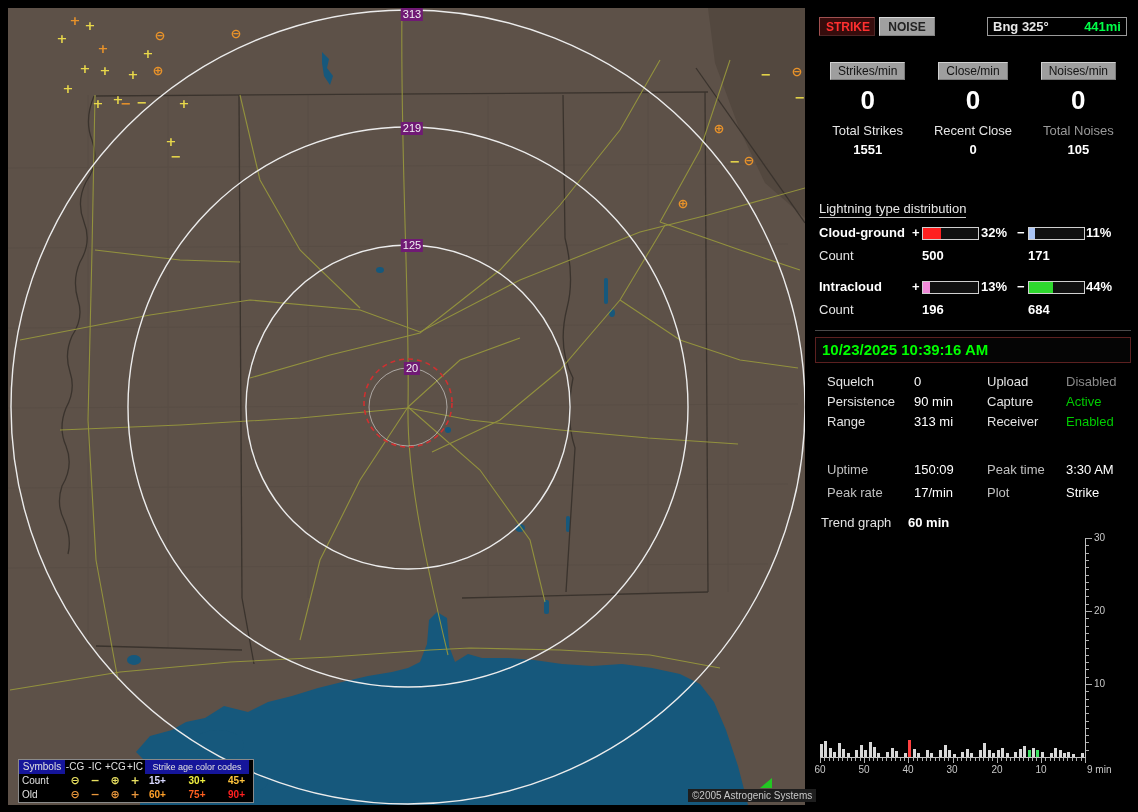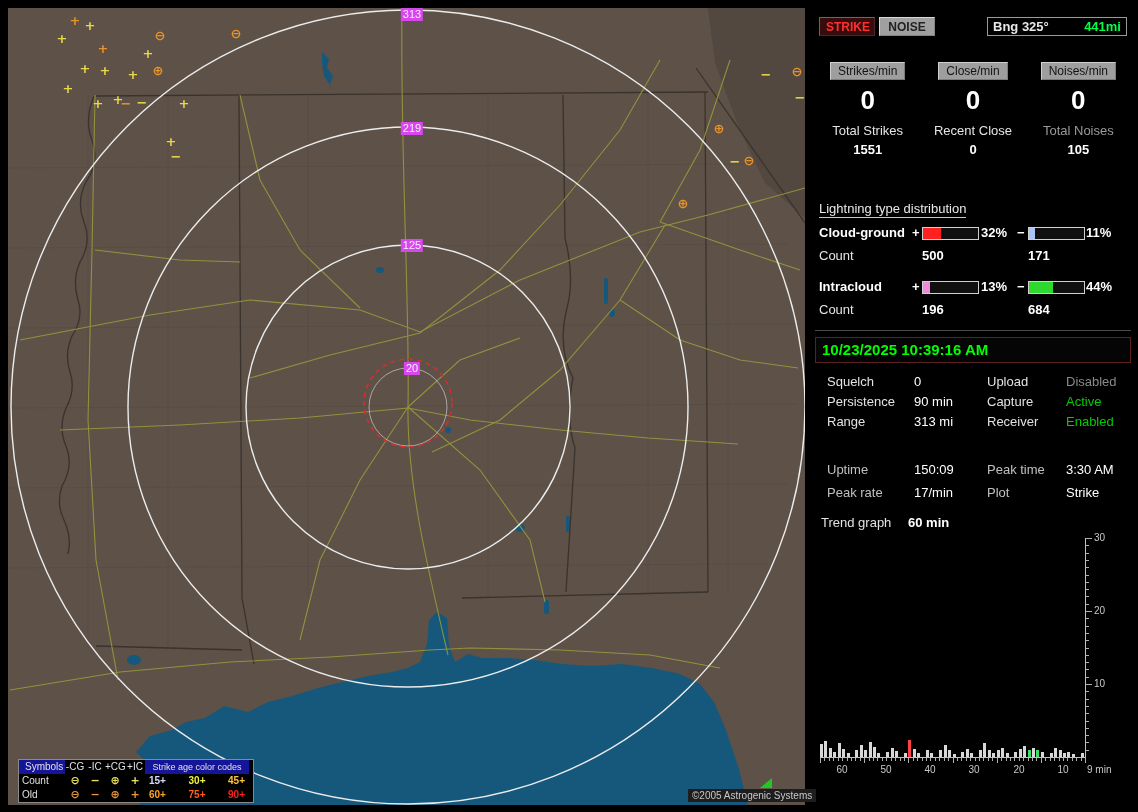--- a/index.html
+++ b/index.html
@@ -3,27 +3,27 @@
 <meta charset="utf-8">
 <style>
   html,body{margin:0;padding:0;background:#000;}
   #app{position:relative;width:1138px;height:812px;background:#000;font-family:"Liberation Sans",sans-serif;overflow:hidden;}
 
   
   #map{position:absolute;left:8px;top:8px;width:797px;height:797px;background:#5d5148;overflow:hidden;}
   #map-svg{position:absolute;left:0;top:0;}
   #map-symbols{position:absolute;left:0;top:0;width:100%;height:100%;}
   .map-sym{position:absolute;transform:translate(-50%,-50%);font-family:"DejaVu Sans",sans-serif;font-weight:bold;font-size:13px;line-height:13px;}
-  .ring-label{position:absolute;transform:translateX(-50%);color:#f2f2f2;font-size:11px;background:#d946ef;padding:0 2px;line-height:13px;}
+  .ring-label{position:absolute;transform:translateX(-50%);color:#f2f2f2;font-size:11px;background:#701a75;padding:0 2px;line-height:13px;}
   #map-triangle{position:absolute;left:752px;top:770px;width:0;height:0;border-left:12px solid transparent;border-bottom:10px solid #22c822;}
 
   
   #legend{position:absolute;left:10px;top:751px;width:234px;background:#000;border:1px solid #8a8a8a;font-size:10px;color:#e0e0e0;display:grid;grid-template-columns:46px 20px 20px 20px 20px 104px;}
   .lg-cell{height:14px;line-height:14px;white-space:nowrap;overflow:hidden;}
-  .lg-corner{background:#15159a;padding-left:6px;}
+  .lg-corner{background:#15159a;padding-left:0;text-align:center;}
   .lg-agehead{background:#15159a;text-align:center;font-size:9px;}
   .lg-head{text-align:center;}
   .lg-rowlabel{padding-left:3px;}
   .lg-glyph{text-align:center;font-weight:bold;font-family:"DejaVu Sans",sans-serif;font-size:11px;}
   .lg-ages{display:flex;justify-content:space-between;padding:0 4px;font-weight:bold;}
 
   #copyright{position:absolute;left:688px;top:789px;font-size:10px;color:#c8c8c8;background:#1e1e1e;padding:1px 4px;}
 
   
   #sidebar{position:absolute;left:815px;top:8px;width:316px;height:797px;color:#e8e8e8;font-size:13px;}
@@ -67,21 +67,21 @@
   .trend{position:absolute;top:530px;left:5px;width:300px;height:240px;}
   #trend-bars{position:absolute;left:0;top:0;width:265px;height:240px;}
   .tbar{position:absolute;bottom:21px;width:3px;}
   .yaxis{position:absolute;left:265px;top:0;width:1px;height:220px;background:#c0c0c0;}
   .xaxis{position:absolute;left:0;top:219px;width:266px;height:1px;background:#c0c0c0;}
   .ytick{position:absolute;left:266px;width:3px;height:1px;background:#b0b0b0;}
   .ytick.major{width:6px;}
   .xtick{position:absolute;top:220px;width:1px;height:3px;background:#b0b0b0;}
   .xtick.major{height:5px;}
   .ylab{position:absolute;left:274px;font-size:10px;color:#c8c8c8;}
-  .xlab{position:absolute;top:226px;width:20px;text-align:center;font-size:10px;color:#c8c8c8;margin-left:22px;}
+  .xlab{position:absolute;top:226px;width:20px;text-align:center;font-size:10px;color:#c8c8c8;}
   .xunit{position:absolute;top:226px;left:267px;width:44px;font-size:10px;color:#c8c8c8;}
 </style>
 </head>
 <body>
 
 <div id="app">
 
   <div id="map">
     <svg id="map-svg" width="797" height="797" viewBox="0 0 797 797">
       <rect width="797" height="797" fill="#5d5148"></rect>

